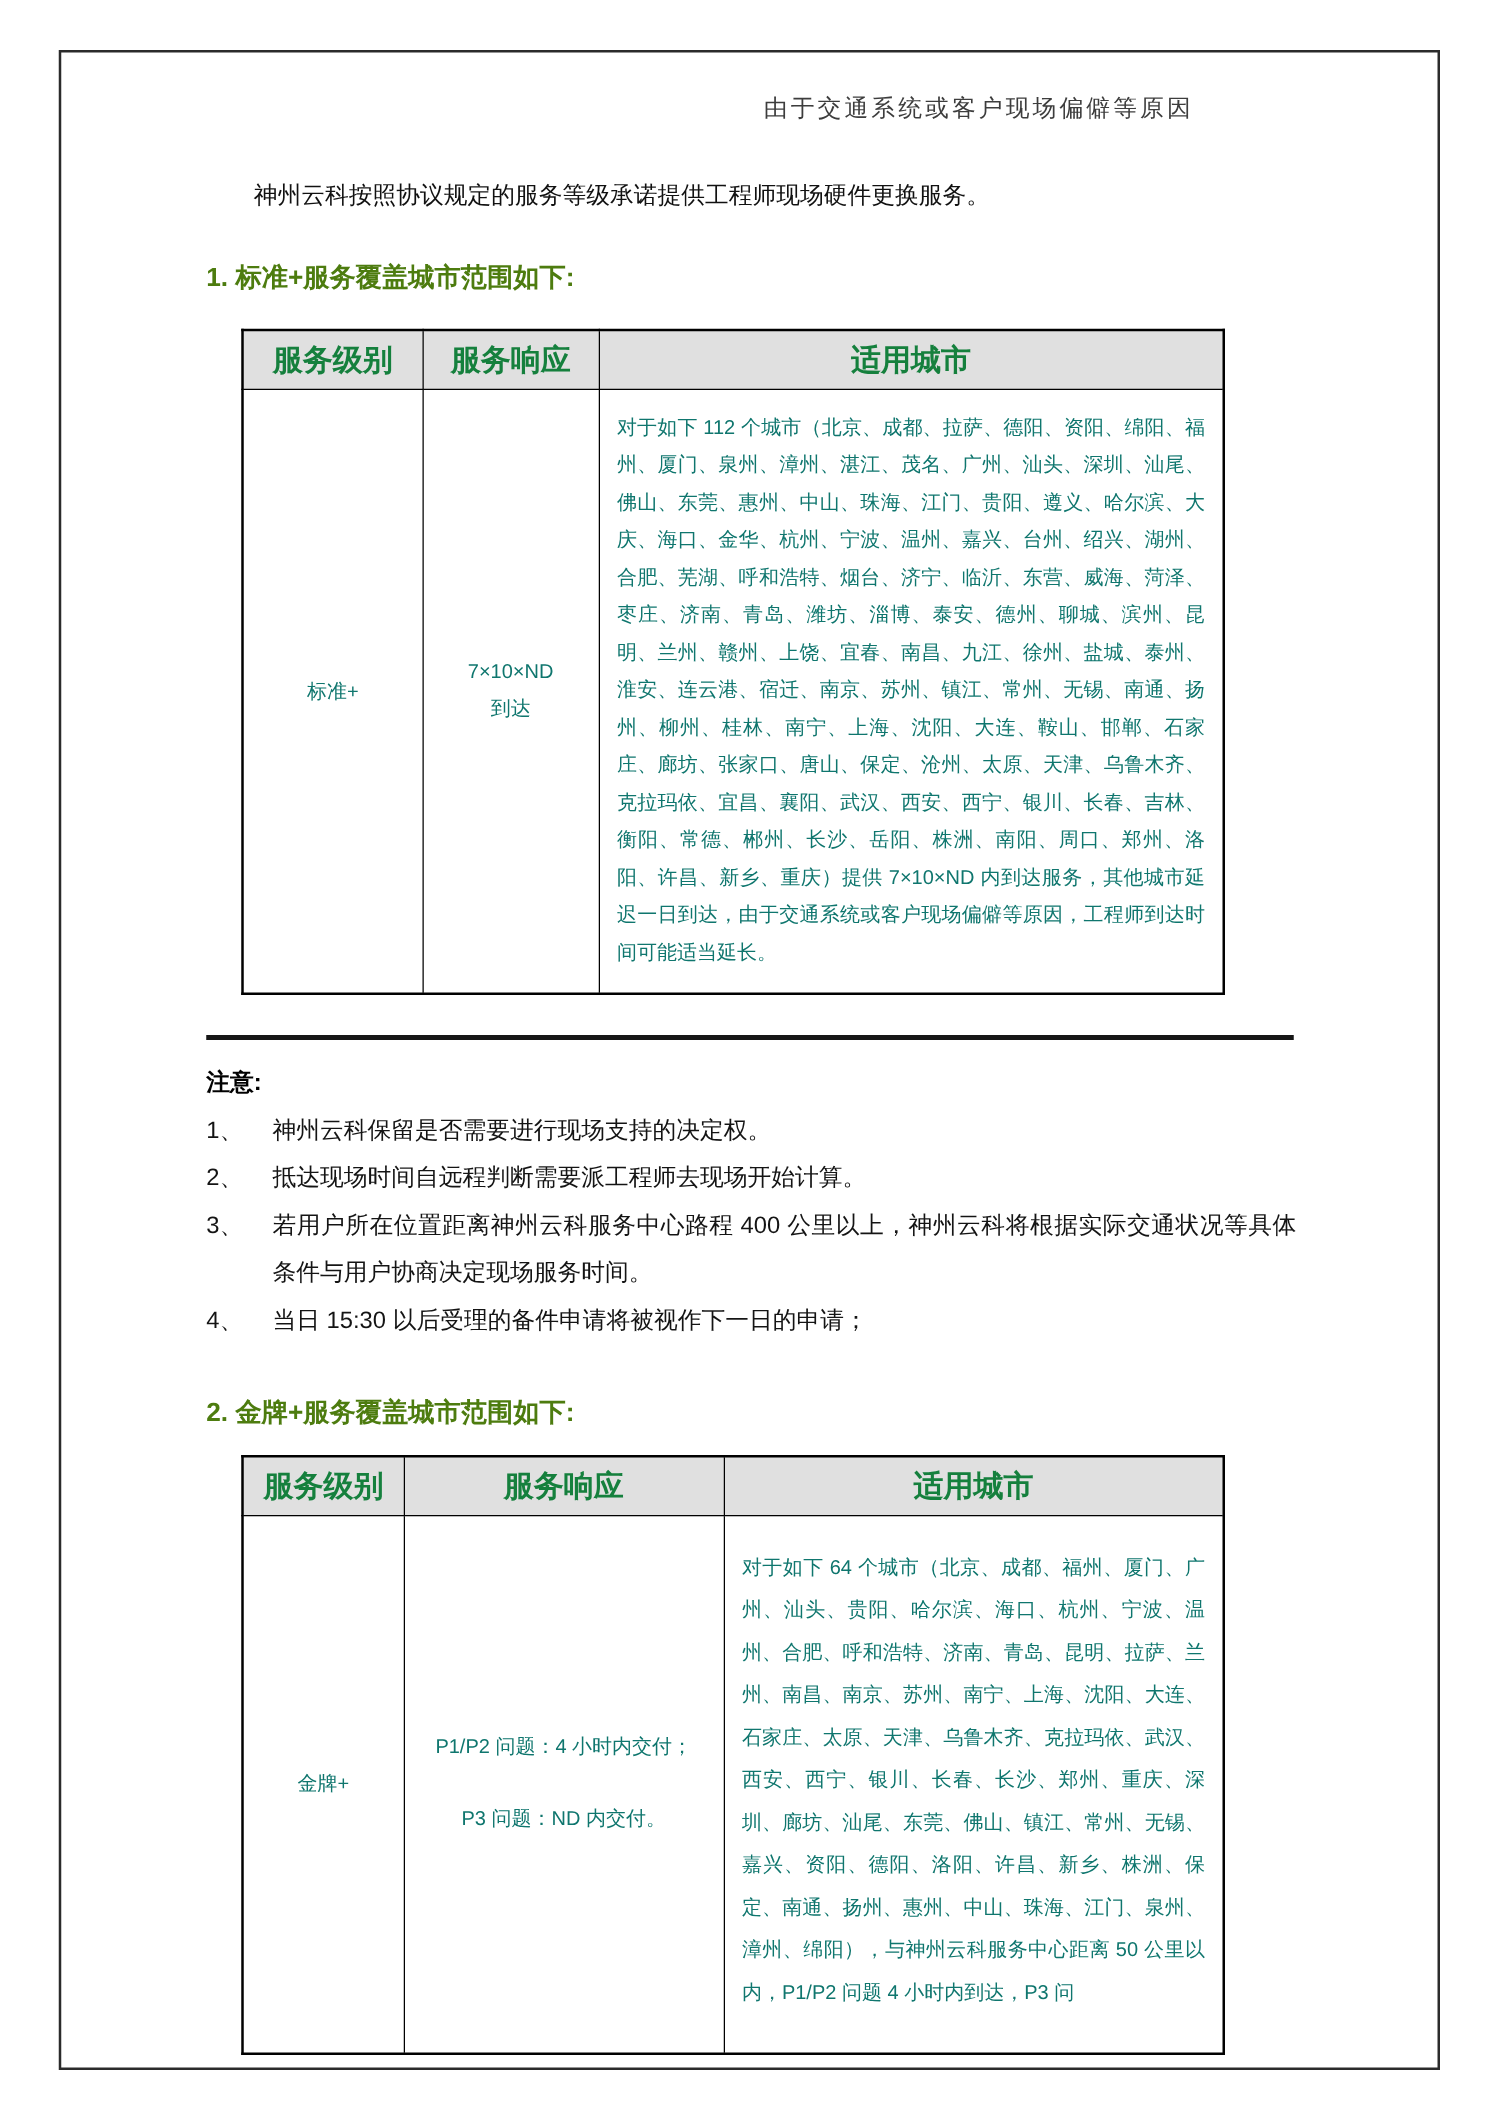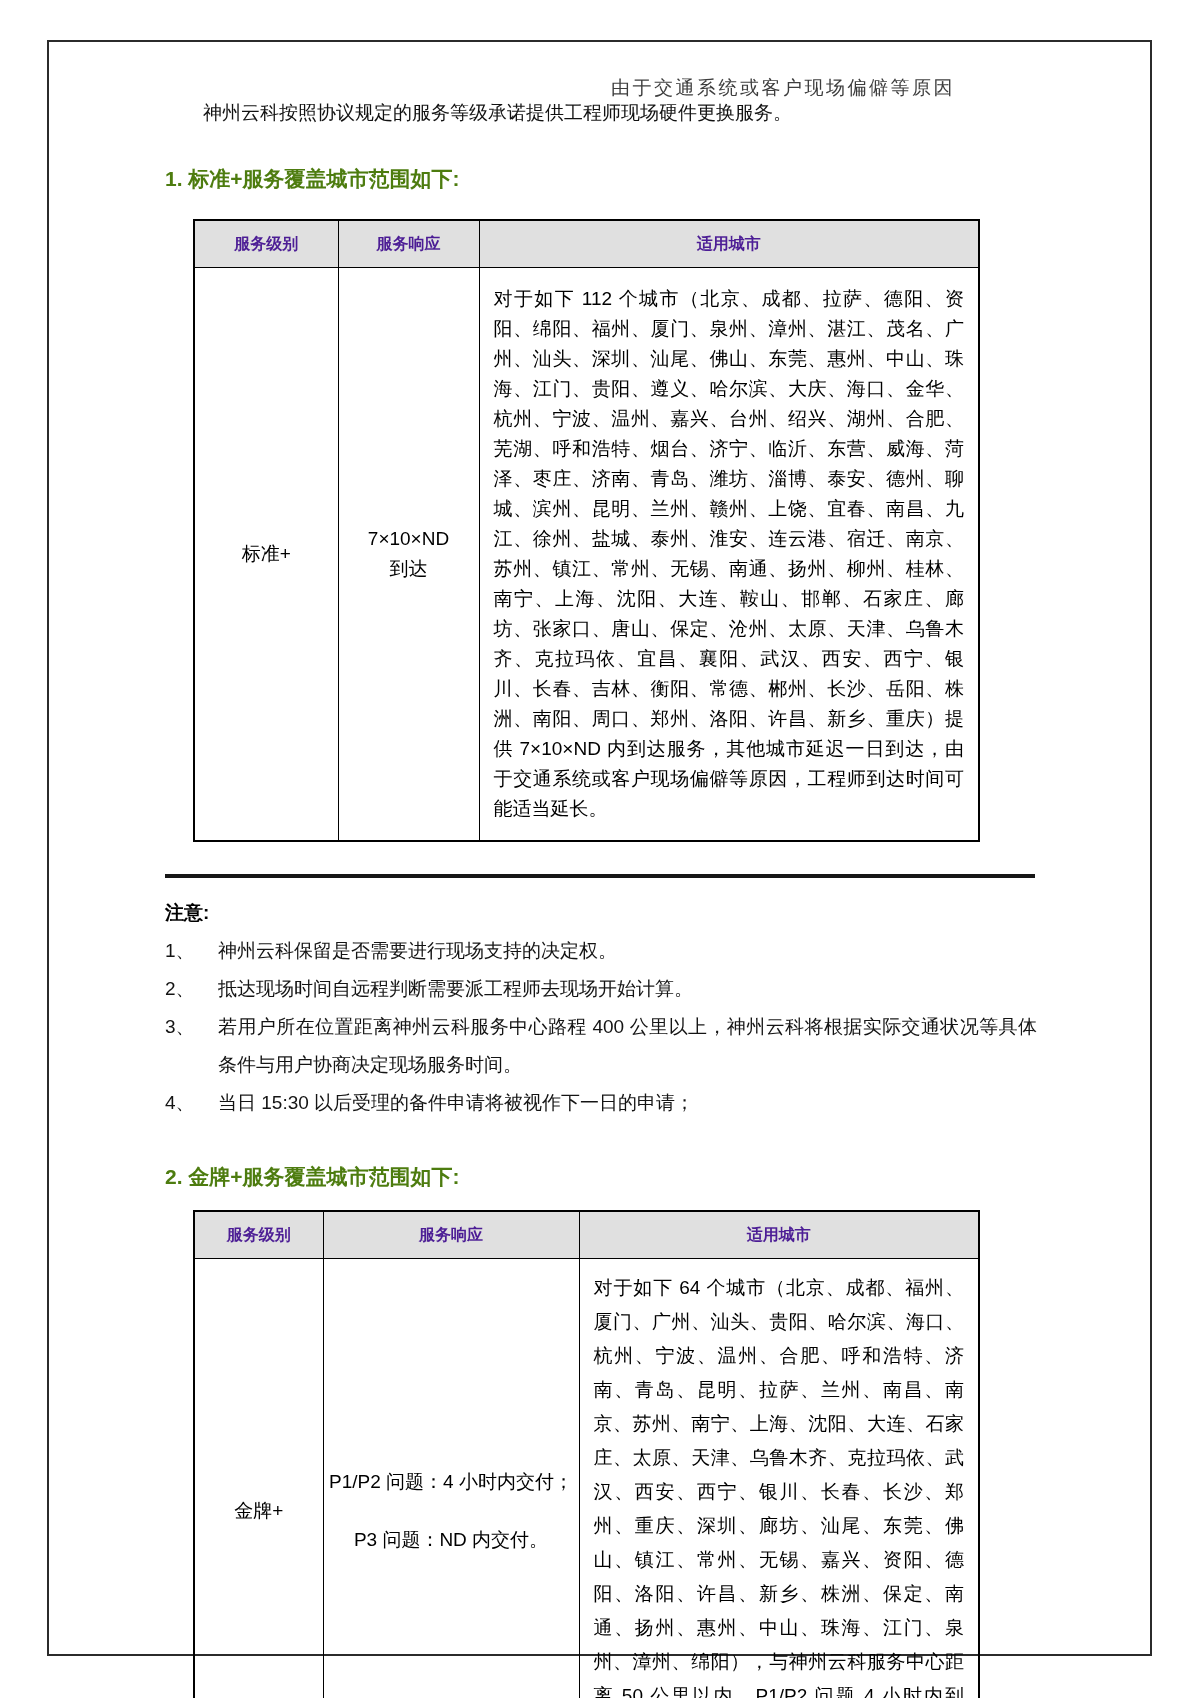--- a/index.html
+++ b/index.html
@@ -35,20 +35,21 @@
   .doc-header {
     text-align: right;
     padding-right: 80px;
     font-family: "Liberation Serif", serif;
     font-size: 19px;
     line-height: 24px;
     letter-spacing: 2.5px;
     color: #3d3d3d;
   }
   .intro {
+    margin-top: 44px;
     font-size: 19px;
     line-height: 26px;
     text-indent: 38px;
     color: #111111;
   }
   .sec-heading {
     margin-top: 38px;
     font-size: 21px;
     line-height: 30px;
     font-weight: bold;
@@ -59,32 +60,32 @@
     border-collapse: collapse;
     table-layout: fixed;
     width: 785px;
     margin: 25px 0 0 28px;
     border: 2px solid #000000;
   }
   table.service-table.second { margin-top: 18px; }
   .service-table th {
     background: #e0e0e0;
     border: 1.5px solid #000000;
-    font-size: 16px;
+    font-size: 24px;
     font-weight: bold;
     height: 46px;
     text-align: center;
-    color: #4c1d95;
+    color: #15803d;
     padding: 0;
   }
   .service-table td {
     border: 1.5px solid #000000;
-    font-size: 19px;
+    font-size: 16px;
     vertical-align: middle;
-    color: #000000;
+    color: #0f766e;
   }
   .level-cell { text-align: center; }
   .resp-cell { text-align: center; }
   .resp-line { line-height: 30px; }
   .resp-para { line-height: 36px; }
   .resp-para + .resp-para { margin-top: 22px; }
   .cities-cell {
     text-align: justify;
     vertical-align: top;
     box-sizing: border-box;

